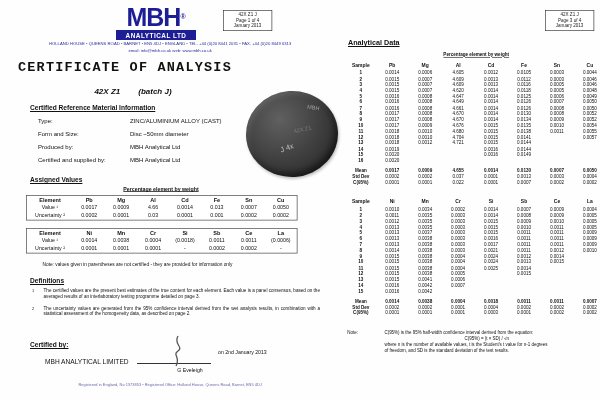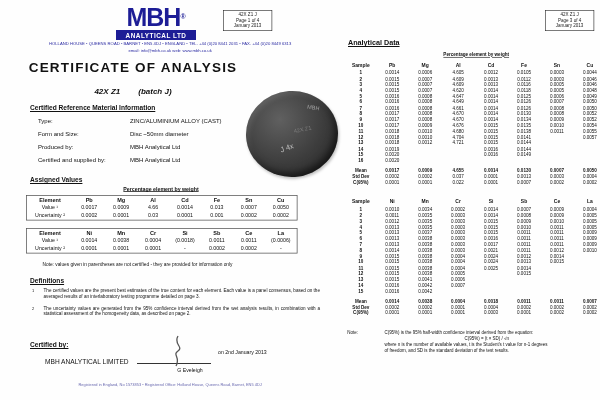--- a/index.html
+++ b/index.html
@@ -9,21 +9,21 @@
   .scaled{transform-origin:0 0;}
   
   #logo{left:116px;top:5px;width:80px;text-align:center;}
   .logo-mbh{color:#1d1d96;font-weight:bold;font-size:25px;line-height:24px;letter-spacing:-1px;}
   .logo-reg{font-size:7px;vertical-align:top;letter-spacing:0;}
   .logo-sub{background:#1d1d96;color:#fff;font-size:6.4px;font-weight:bold;letter-spacing:.5px;padding:1.5px 0;margin-top:1px;}
   .addr{color:#2a2aa2;font-size:7px;text-align:center;width:567px;transform:scale(.6);}
   
   .refbox{width:80px;border:1.6px solid #222;text-align:center;font-size:7.6px;line-height:9.6px;padding:2px 0;transform:scale(.6);background:#fff;color:#222;}
   
-  .title{font-family:Liberation Sans, sans-serif;font-weight:bold;font-size:13.5px;letter-spacing:1.2px;text-align:center;width:230px;}
+  .title{font-family:Liberation Mono, monospace;font-weight:bold;font-size:13.5px;letter-spacing:1.2px;text-align:left;width:230px;}
   .subtitle{font-size:8px;font-weight:bold;text-align:center;width:230px;}
   .subtitle .gap{display:inline-block;width:18px;}
   .sechead{font-size:6.6px;font-weight:bold;text-decoration:underline;}
   
   .crmrow{position:absolute;left:38px;font-size:6px;width:280px;}
   .crmrow .lab{display:inline-block;width:92px;}
   
   #disc{left:246px;top:91px;width:92px;height:86px;border-radius:50%;
     background:radial-gradient(circle at 38% 32%,#606060,#3c3c3c 55%,#282828 95%);
     box-shadow:inset -3px -4px 7px rgba(0,0,0,.55),inset 2px 3px 5px rgba(255,255,255,.14),1px 2px 3px rgba(0,0,0,.25);

